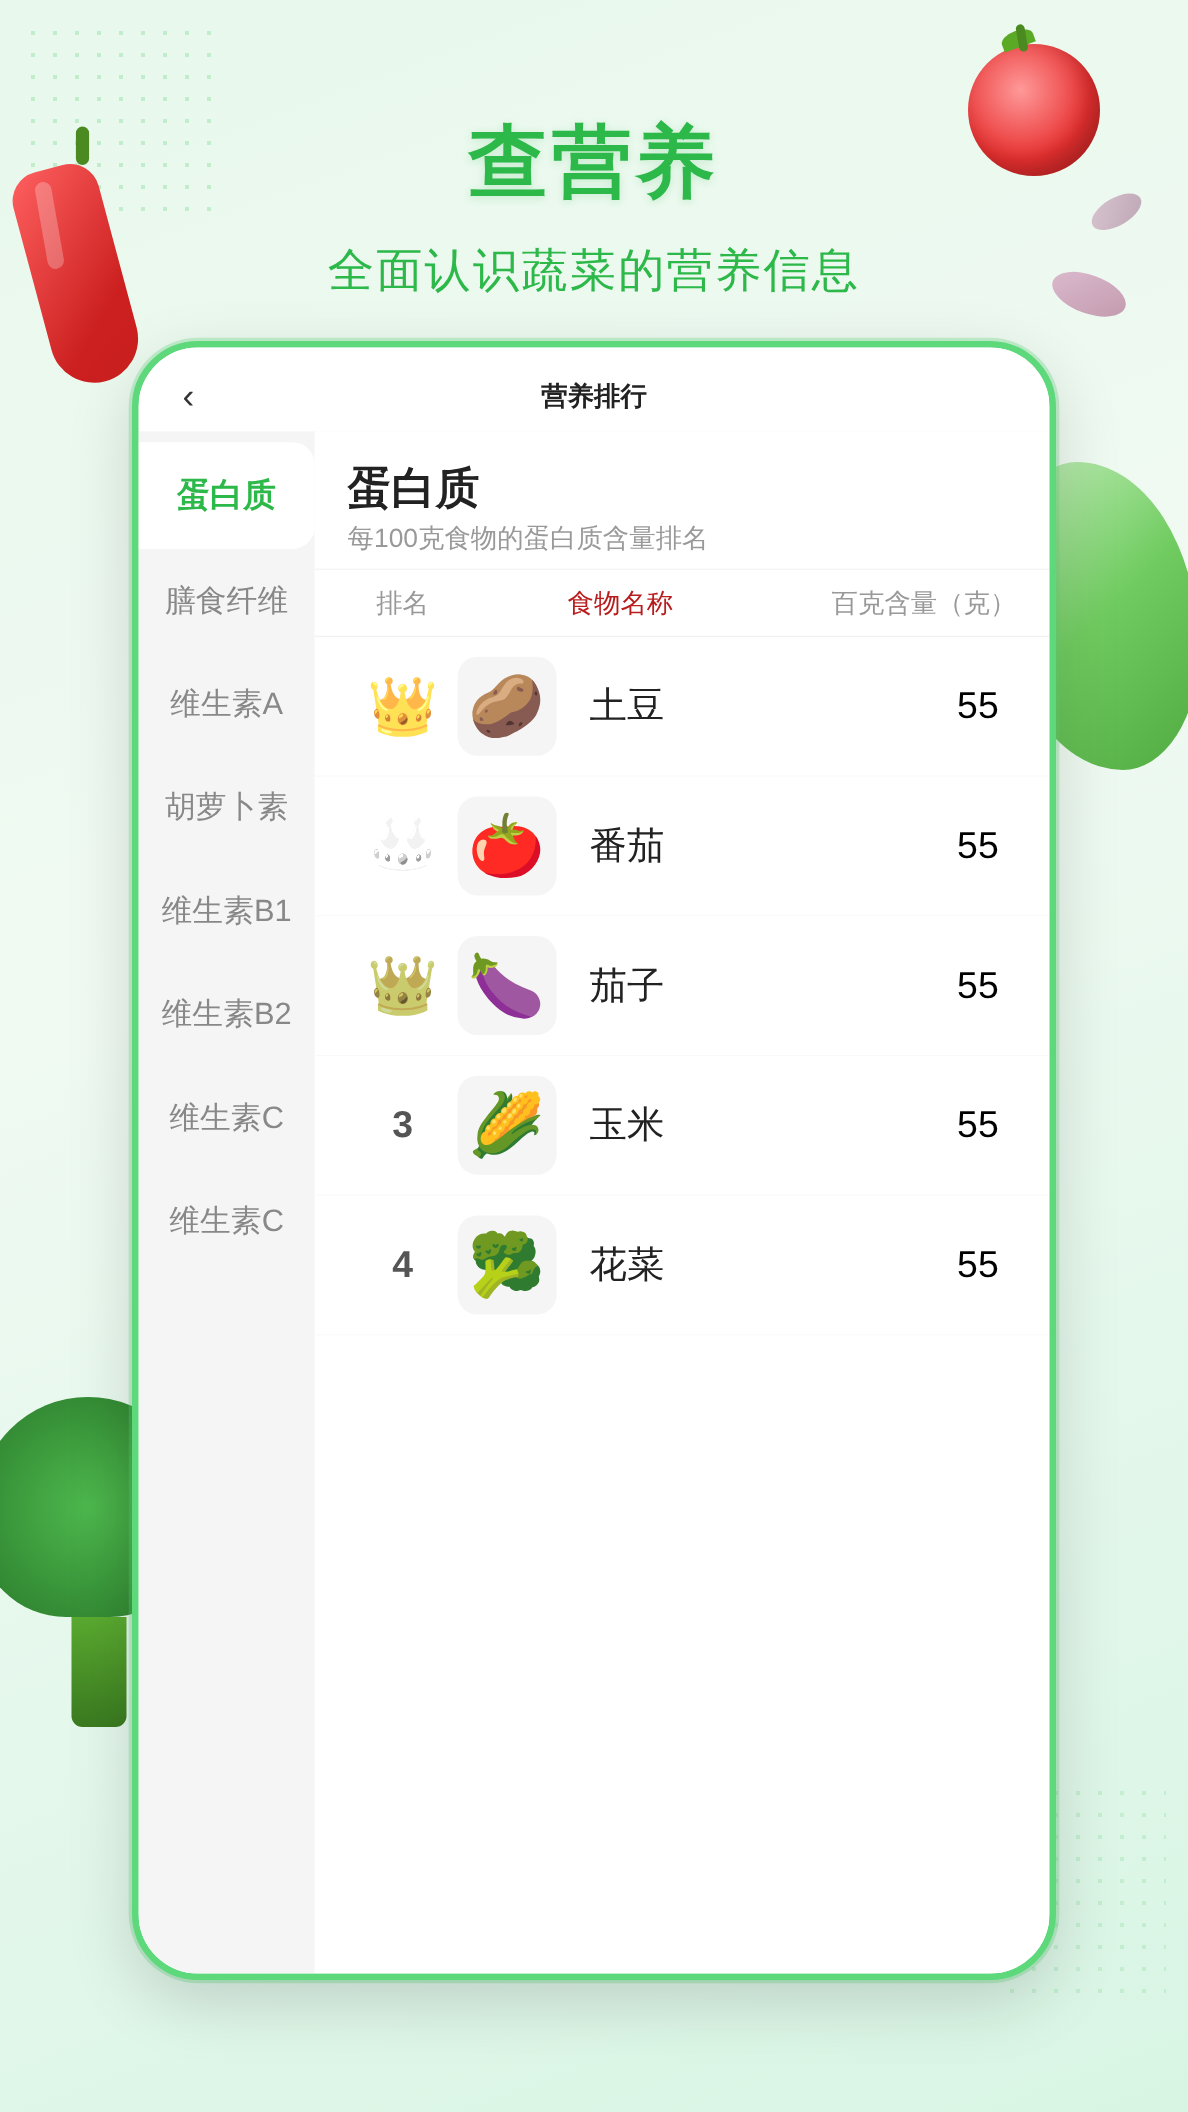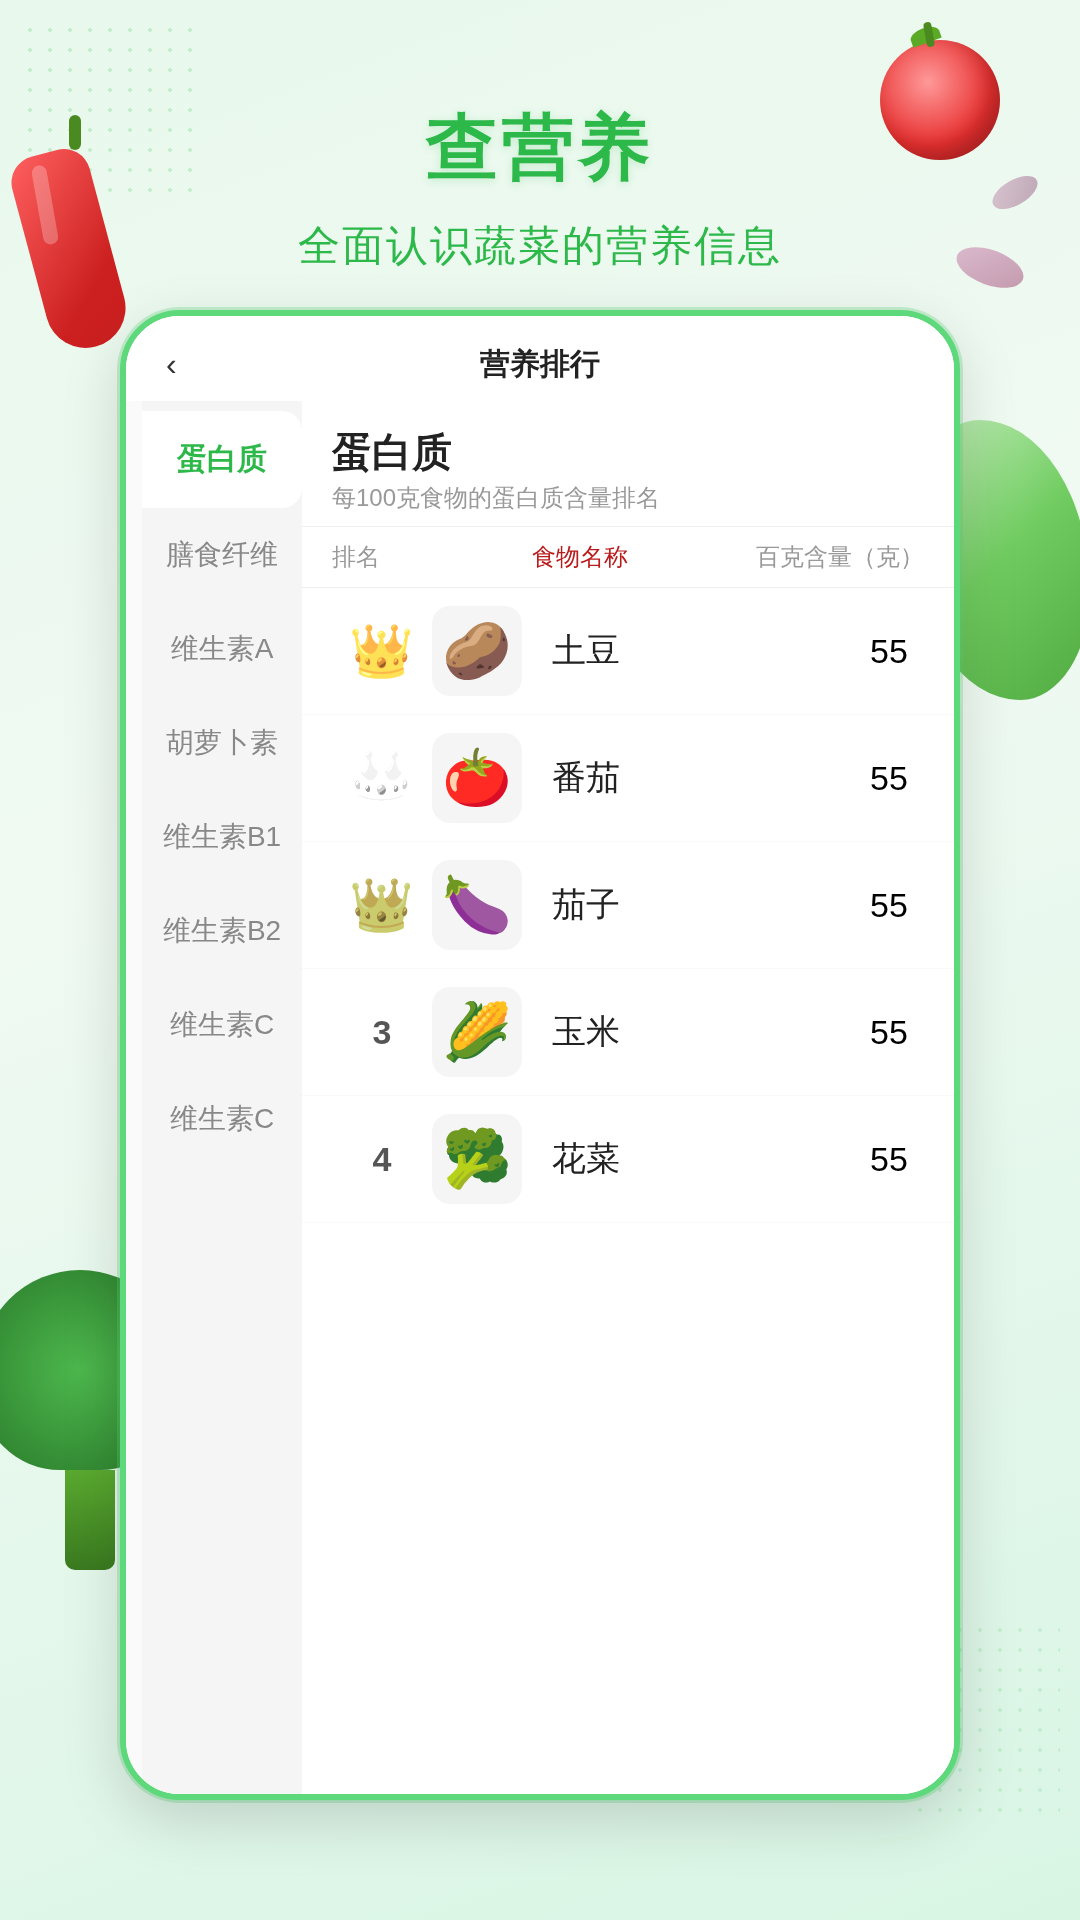--- a/index.html
+++ b/index.html
@@ -194,31 +194,30 @@
       position: relative;
     }
     .nav-back {
       position: absolute;
       left: 40px;
       font-size: 32px;
       color: #333;
       cursor: pointer;
     }
     .nav-title {
-      font-size: 30px;
+      font-size: 24px;
       font-weight: 600;
       color: #222;
     }
 
     
     .content-area {
       flex: 1;
       display: flex;
       overflow: hidden;
-      padding-left: 16px;
     }
 
     
     .left-sidebar {
       width: 160px;
       background: #f5f5f5;
       display: flex;
       flex-direction: column;
       padding-top: 10px;
     }
@@ -267,20 +266,21 @@
       display: flex;
       align-items: center;
       padding: 14px 30px;
       border-bottom: 1px solid #f0f0f0;
       background: white;
     }
     .col-rank {
       width: 100px;
       font-size: 24px;
       color: #999;
+      text-align: center;
     }
     .col-food-icon {
       width: 90px;
     }
     .col-food-name {
       flex: 1;
       font-size: 24px;
       color: #b91c1c;
       padding-left: 10px;
     }

